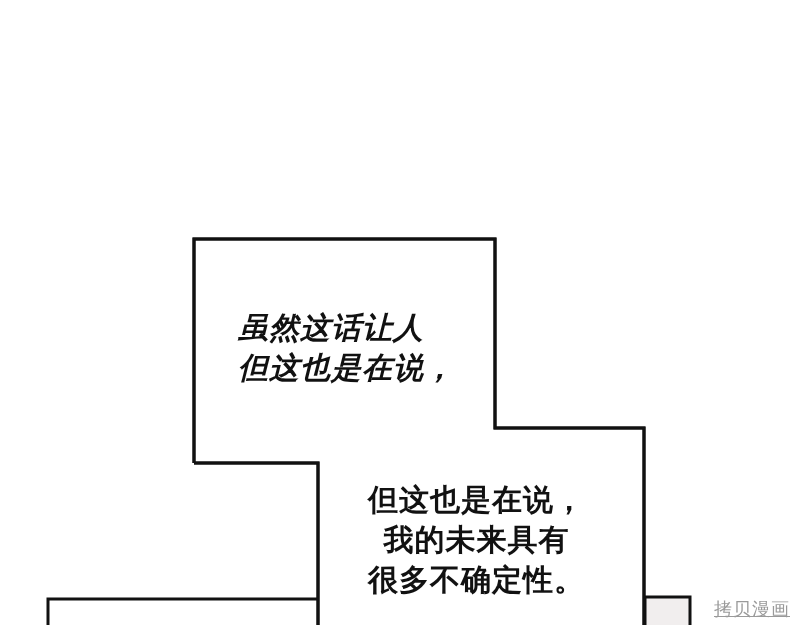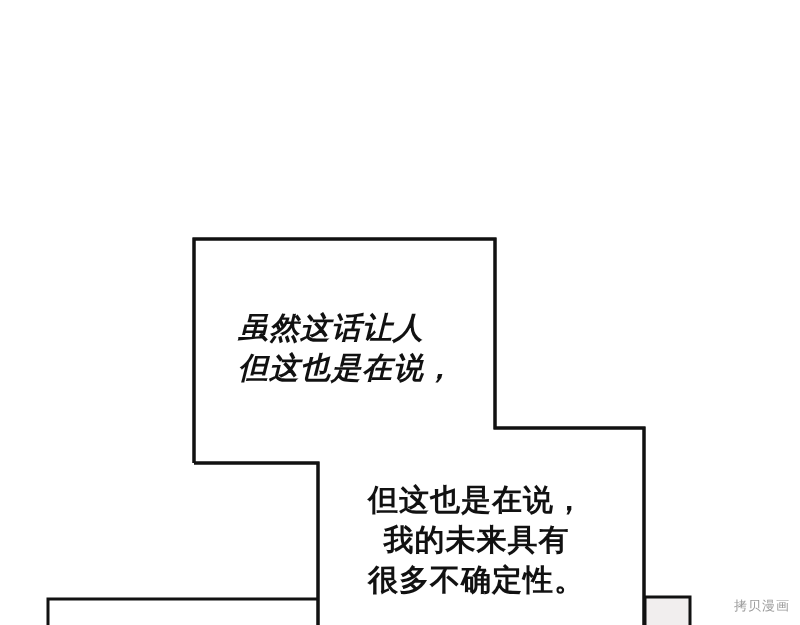--- a/index.html
+++ b/index.html
@@ -13,23 +13,24 @@
       font-weight: bold;
       letter-spacing: 1px;
       white-space: nowrap;
     }
     .cap1 { left: 238px; top: 308px; font-style: italic; }
     .cap2 { left: 368px; top: 480px; text-align: center; }
     .watermark {
       position: absolute;
       right: 10px;
       top: 597px;
-      font-size: 13px;
+      font-size: 18px;
       color: #9a9a9a;
       letter-spacing: 1px;
+      text-decoration: underline;
     }
   </style>
 </head>
 <body>
 
 <svg class="canvas" width="800" height="625" viewBox="0 0 800 625">
 
   <path d="M48 625 L48 599 L318 599" fill="#ffffff" stroke="#111111" stroke-width="3"></path>
 
   <rect x="645" y="597" width="45" height="40" fill="#f1eeee" stroke="#111111" stroke-width="3"></rect>

